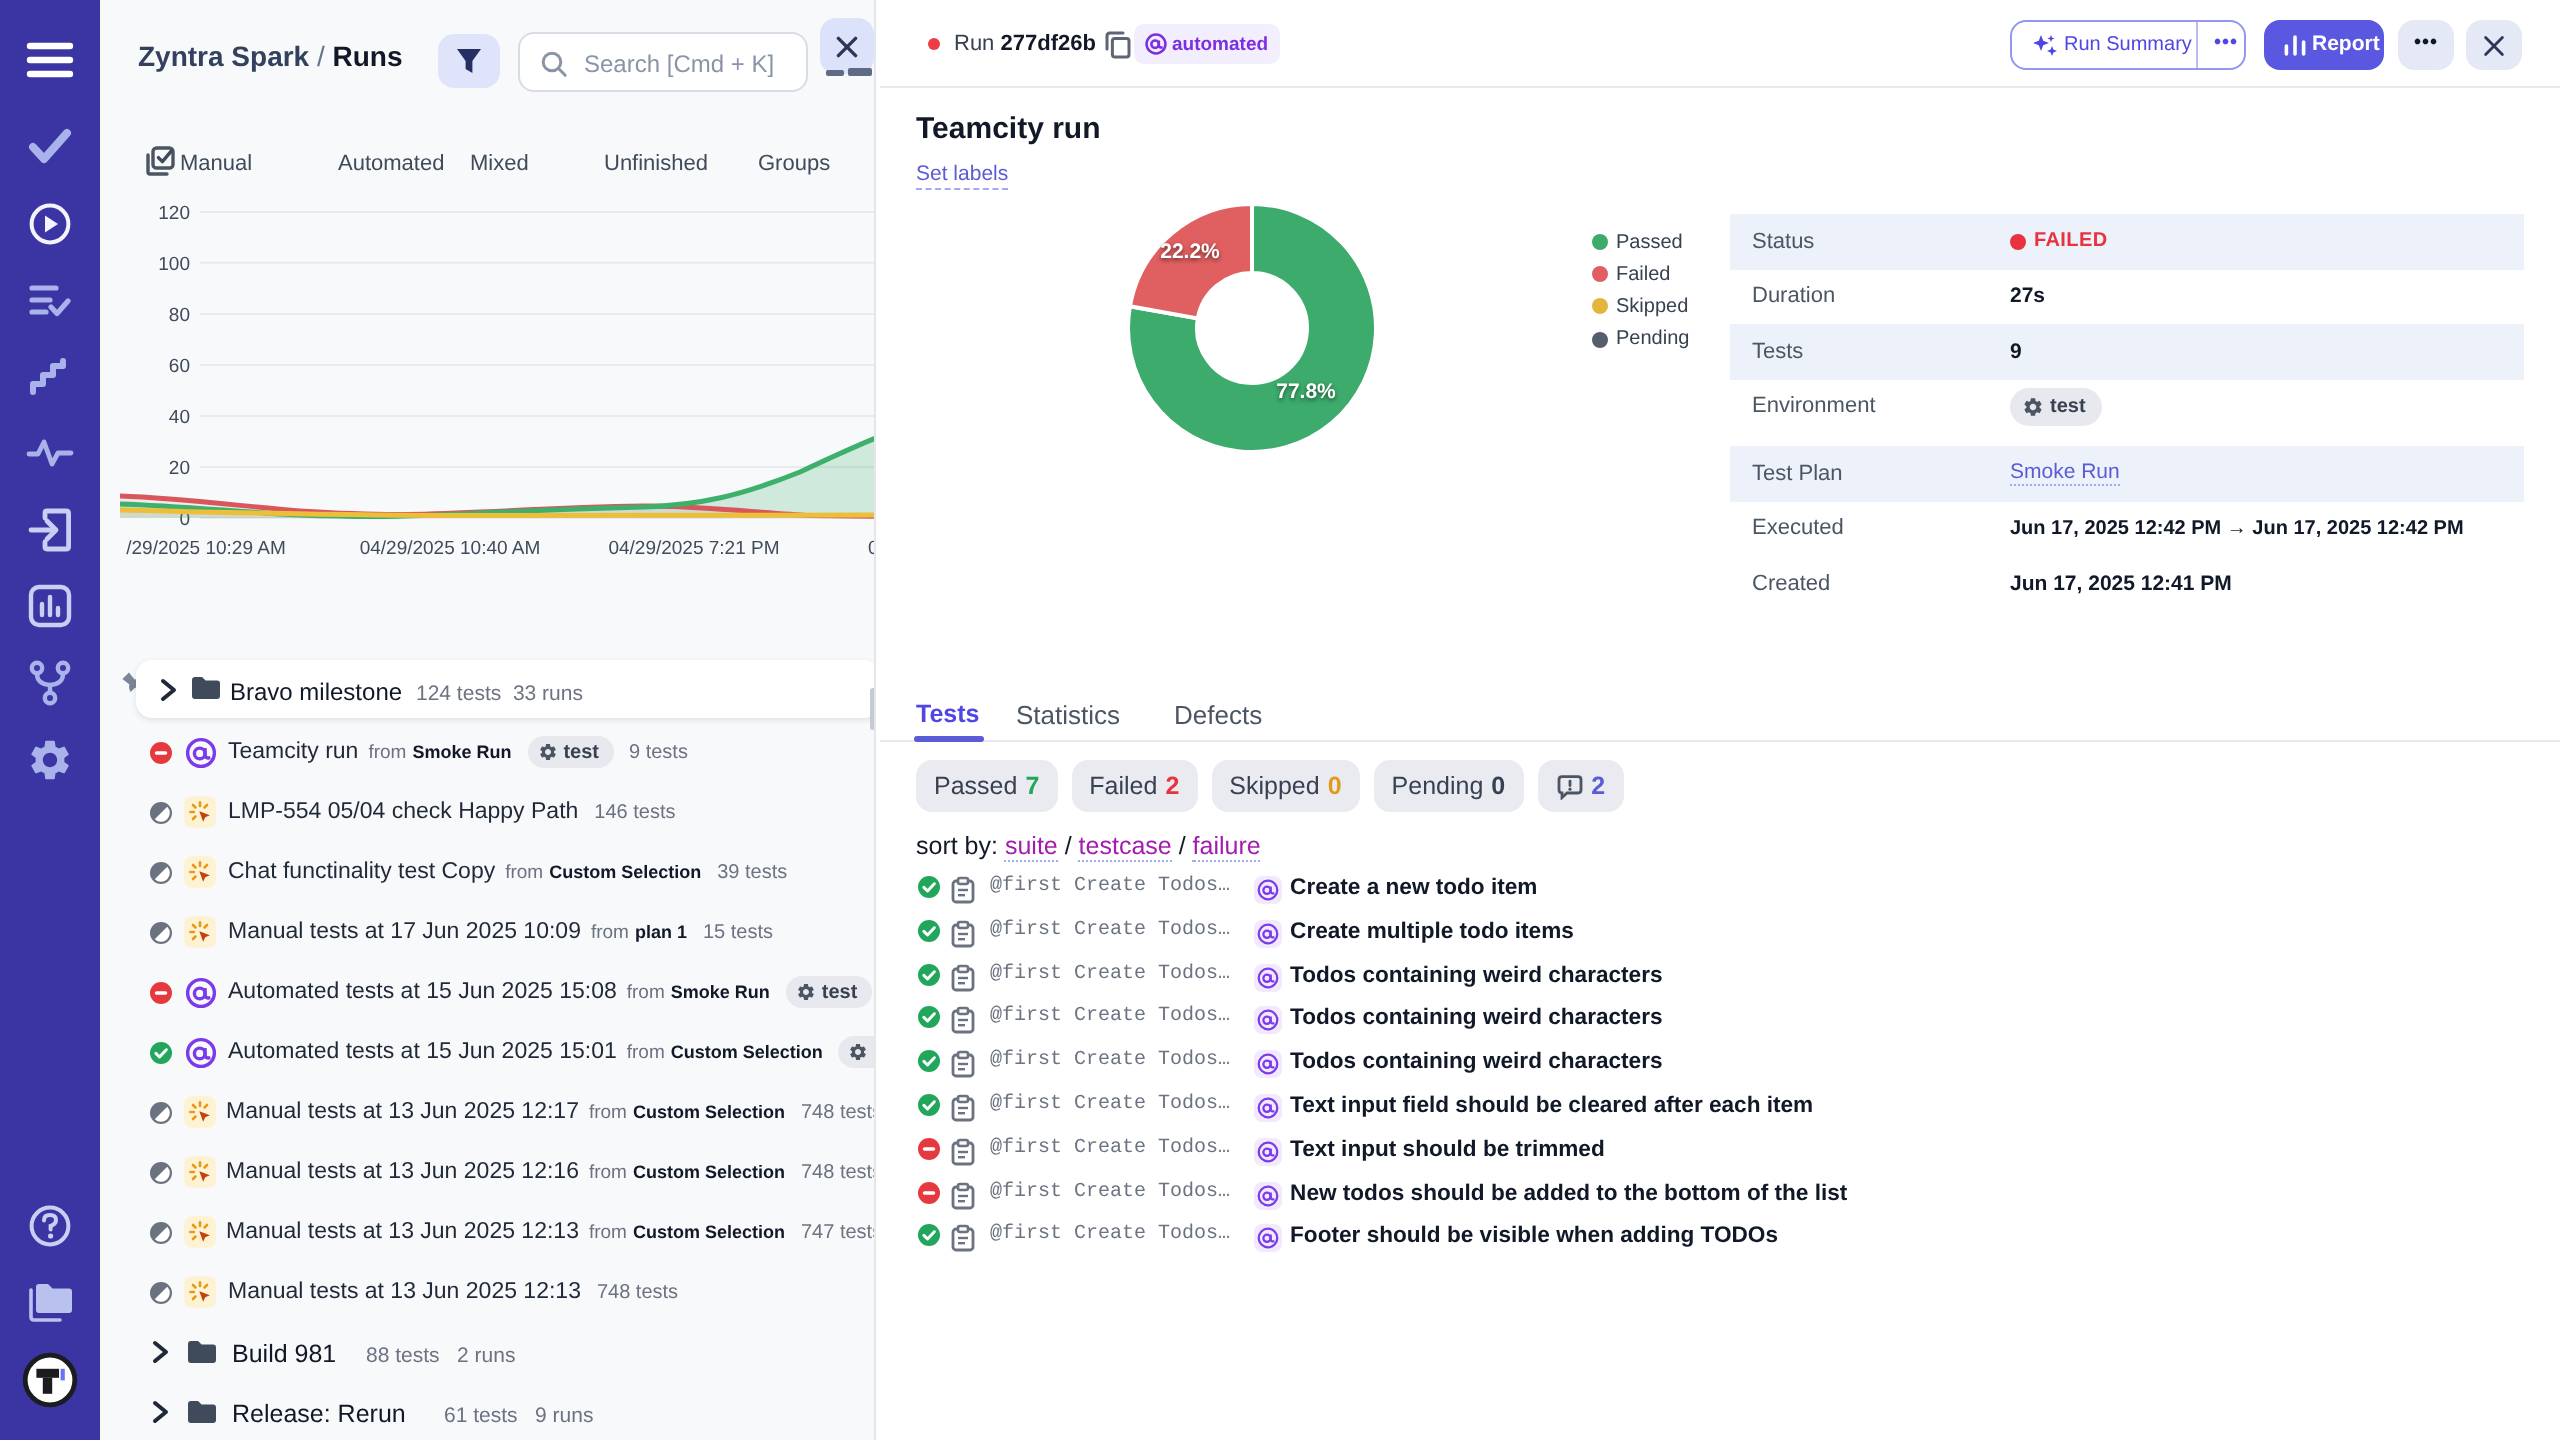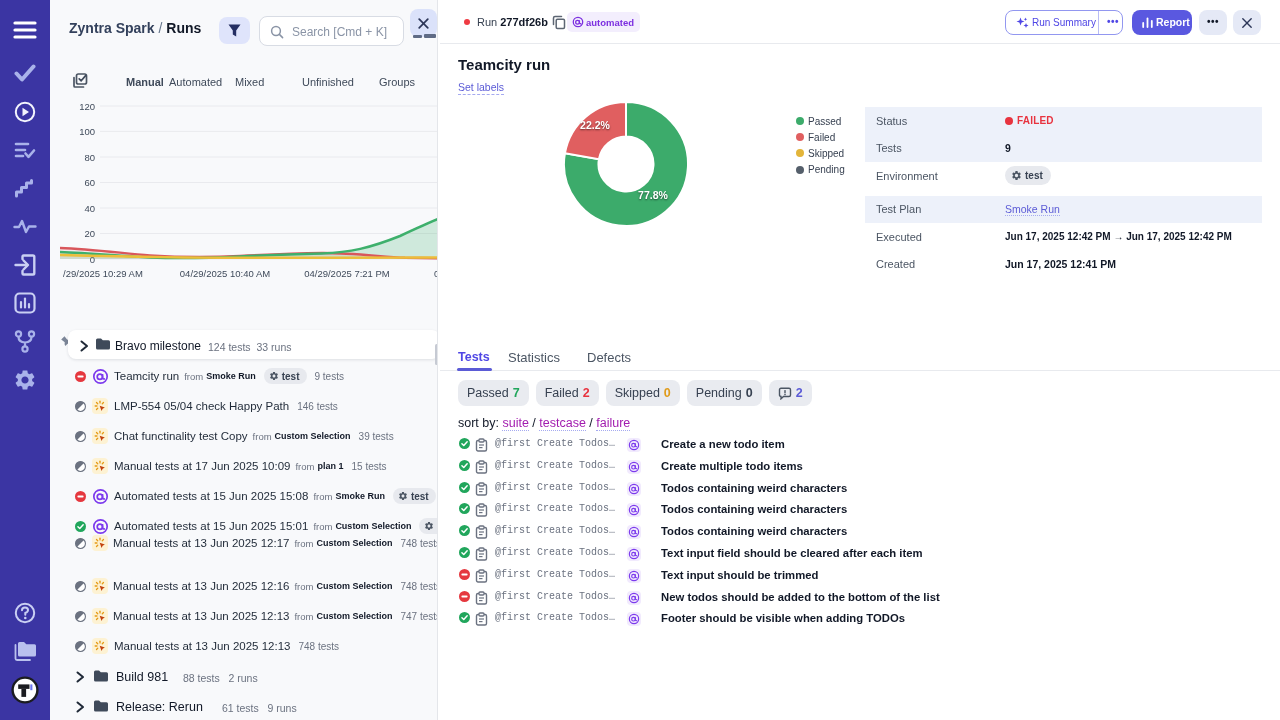--- a/index.html
+++ b/index.html
@@ -27,21 +27,21 @@
   .ilab { width:140px; padding-left:11px; font-size:11px; color:#4b5563; flex-shrink:0; }
   .ival { font-size:10.5px; color:#111827; display:flex; align-items:center; white-space:nowrap; }
   .ival b { font-weight:700; }
   .fpill { background:#e9ebf0; border-radius:8px; height:26px; padding:0 9px; display:inline-flex; align-items:center; gap:4px; }
   .slink { color:#a21caf; border-bottom:1px dotted #a5aaf0; }
   .trow { position:absolute; left:0; width:840px; height:21.8px; display:flex; white-space:nowrap; }
   .trow .tst { margin-left:19px; width:11px; height:11px; display:inline-flex; }
   .trow .clip { margin-left:5px; display:inline-flex; }
   .trow .tmono { margin-left:7px; font-family:"Liberation Mono", monospace; font-size:10px; color:#6b7280; }
   .trow .tat { margin-left:12px; width:14px; height:14px; background:#f1eafd; border-radius:4px; display:inline-flex; align-items:center; justify-content:center; }
-  .trow .ttl { margin-left:20px; font-size:11.3px; font-weight:700; color:#111827; }
+  .trow .ttl { margin-left:4px; font-size:11.3px; font-weight:700; color:#111827; }
 </style>
 </head>
 <body>
 <div class="abs" id="sidebar">
   <svg class="sic" style="top:20px" width="26" height="20" viewBox="0 0 26 20">
       <g stroke="#ffffff" stroke-width="3.2" stroke-linecap="round">
         <line x1="3" y1="3" x2="23" y2="3"></line>
         <line x1="3" y1="10" x2="23" y2="10"></line>
         <line x1="3" y1="17" x2="23" y2="17"></line>
       </g>
@@ -132,21 +132,21 @@
   </div>
   <div class="abs" style="left:363px;top:35px;width:9px;height:3px;background:#5f6b85;border-radius:1px;"></div>
   <div class="abs" style="left:374px;top:34px;width:12px;height:4px;background:#5f6b85;border-radius:1px;"></div>
 
   <svg class="abs" style="left:22px;top:72px" width="16" height="17" viewBox="0 0 16 17">
       <path d="M2 5.5 V14 Q2 15 3 15 H11.5" fill="none" stroke="#4b5563" stroke-width="1.7" stroke-linecap="round"></path>
       <rect x="4.5" y="2" width="10" height="10" rx="1.8" fill="none" stroke="#4b5563" stroke-width="1.7"></rect>
       <path d="M7.2 6.8 L9.2 8.8 L13.6 3.6" fill="none" stroke="#3f4a5a" stroke-width="1.7" stroke-linecap="round" stroke-linejoin="round"></path>
     </svg>
   <div class="abs" style="left:0;top:76px;width:388px;font-size:11px;color:#3f4a5a;">
-    <span style="position:absolute;left:76px;font-weight:bold;">Manual</span>
+    <span style="position:absolute;left:40px;">Manual</span>
     <span style="position:absolute;left:119px;">Automated</span>
     <span style="position:absolute;left:185px;">Mixed</span>
     <span style="position:absolute;left:252px;">Unfinished</span>
     <span style="position:absolute;left:329px;">Groups</span>
   </div>
 
   <svg class="abs" style="left:10px;top:98px" width="378" height="182" viewBox="0 0 378 182">
     <g stroke="#e9eaee" stroke-width="1">
       <line x1="40" y1="8" x2="378" y2="8"></line>
         <line x1="40" y1="33.4" x2="378" y2="33.4"></line>
@@ -328,21 +328,21 @@
             <path d="M9.9 5.6 V8.6 Q9.9 10.8 12.4 10.2" fill="none" stroke="#7c3aed" stroke-width="1.6"></path>
           </svg>
         </span>
         <span class="rname">Automated tests at 15 Jun 2025 15:01</span>
         <span class="rfrom">from</span>
         <span class="rplan">Custom Selection</span>
         <span class="rpill"><svg width="10" height="10" viewBox="0 0 24 24">
             <path fill="#4b5563" d="M19.14 12.94c.04-.3.06-.61.06-.94 0-.32-.02-.64-.07-.94l2.03-1.58c.18-.14.23-.41.12-.61l-1.92-3.32c-.12-.22-.37-.29-.59-.22l-2.39.96c-.5-.38-1.03-.7-1.62-.94l-.36-2.54c-.04-.24-.24-.41-.48-.41h-3.84c-.24 0-.43.17-.47.41l-.36 2.54c-.59.24-1.13.57-1.62.94l-2.39-.96c-.22-.08-.47 0-.59.22L2.74 8.87c-.12.21-.08.47.12.61l2.03 1.58c-.05.3-.09.63-.09.94s.02.64.07.94l-2.03 1.58c-.18.14-.23.41-.12.61l1.92 3.32c.12.22.37.29.59.22l2.39-.96c.5.38 1.03.7 1.62.94l.36 2.54c.05.24.24.41.48.41h3.84c.24 0 .44-.17.47-.41l.36-2.54c.59-.24 1.13-.56 1.62-.94l2.39.96c.22.08.47 0 .59-.22l1.92-3.32c.12-.22.07-.47-.12-.61l-2.01-1.58zM12 15.6c-1.98 0-3.6-1.62-3.6-3.6s1.62-3.6 3.6-3.6 3.6 1.62 3.6 3.6-1.62 3.6-3.6 3.6z"></path>
           </svg> te</span>
       </div>
-    <div class="rrow" style="top:528px">
+    <div class="rrow" style="top:541px">
         <span class="st">
           <svg width="11" height="11" viewBox="0 0 12 12">
             <circle cx="6" cy="6" r="5.4" fill="#fff" stroke="#6b7280" stroke-width="1.2"></circle>
             <path d="M6 0.6 A5.4 5.4 0 0 0 6 11.4 Z" fill="#6b7280" transform="rotate(45 6 6)"></path>
           </svg>
         </span>
         <span class="ticon">
           <span class="mchip">
             <svg width="14" height="14" viewBox="0 0 16 16">
               <g stroke="#e59b17" stroke-width="1.5" stroke-linecap="round">
@@ -527,20 +527,26 @@
   </div>
 
   <div class="abs" id="infotable" style="left:425px;top:107px;width:397px;">
     <div class="irow lavrow">
         <span class="ilab">Status</span>
         <span class="ival">
           <span style="width:8px;height:8px;border-radius:50%;background:#e8333f;display:inline-block;margin-right:4px;"></span>
           <b style="color:#e8333f;font-size:10px;letter-spacing:.2px;">FAILED</b>
         </span>
       </div>
+    <div class="irow">
+        <span class="ilab">Duration</span>
+        <span class="ival">
+          <b>27s</b>
+        </span>
+      </div>
     <div class="irow lavrow">
         <span class="ilab">Tests</span>
         <span class="ival">
           <b>9</b>
         </span>
       </div>
     <div class="irow">
         <span class="ilab">Environment</span>
         <span class="ival">
           <span class="rpill" style="margin-left:0;font-size:10px;font-weight:700;color:#374151;background:#e7e9ee;border-radius:10px;height:19px;padding:0 8px 0 6px;display:inline-flex;align-items:center;gap:3px;"><svg width="11" height="11" viewBox="0 0 24 24">

